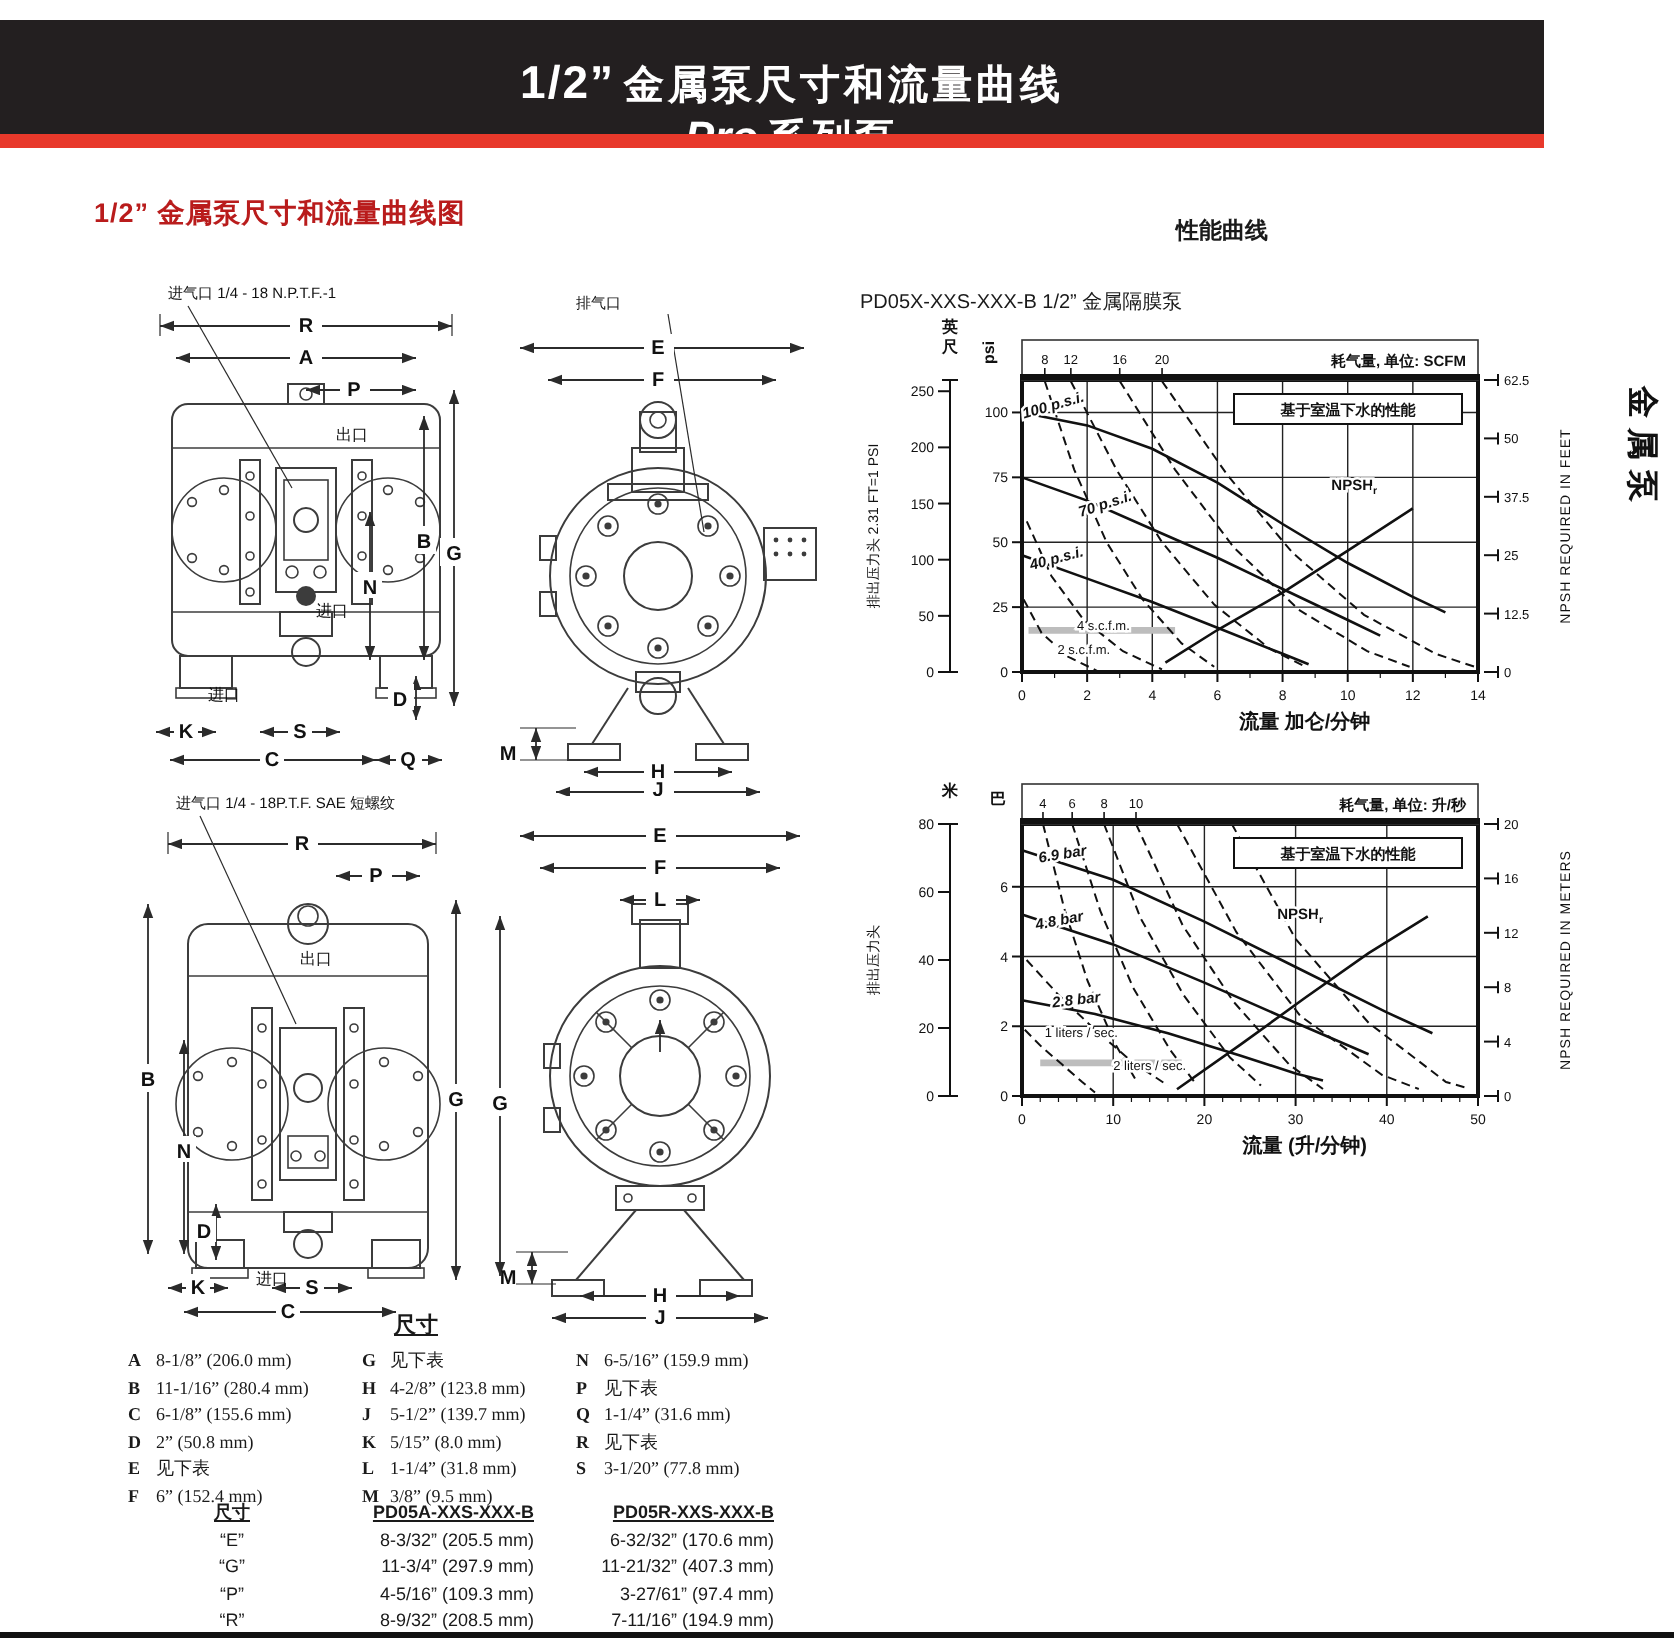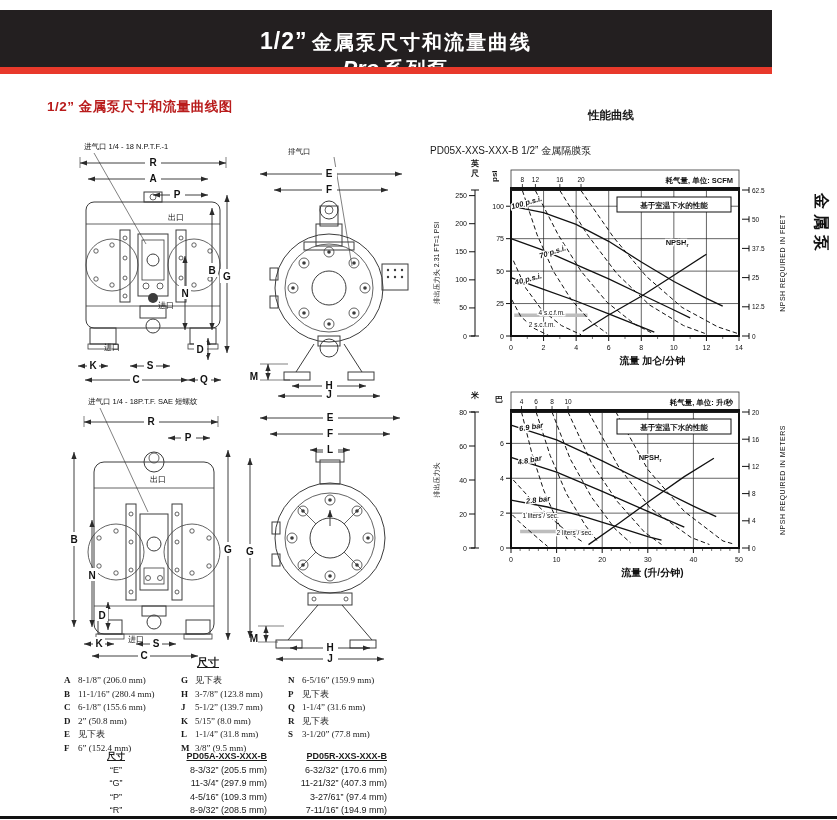--- a/index.html
+++ b/index.html
@@ -613,21 +613,21 @@
     <div class="dcol c0">
       <div class="drow"><span class="dk">A</span><span class="dv">8-1/8” (206.0 mm)</span></div>
       <div class="drow"><span class="dk">B</span><span class="dv">11-1/16” (280.4 mm)</span></div>
       <div class="drow"><span class="dk">C</span><span class="dv">6-1/8” (155.6 mm)</span></div>
       <div class="drow"><span class="dk">D</span><span class="dv">2” (50.8 mm)</span></div>
       <div class="drow"><span class="dk">E</span><span class="dv">见下表</span></div>
       <div class="drow"><span class="dk">F</span><span class="dv">6” (152.4 mm)</span></div>
     </div>
     <div class="dcol c1">
       <div class="drow"><span class="dk">G</span><span class="dv">见下表</span></div>
-      <div class="drow"><span class="dk">H</span><span class="dv">3-7/8” (123.8 mm)</span></div>
+      <div class="drow"><span class="dk">H</span><span class="dv">4-2/8” (123.8 mm)</span></div>
       <div class="drow"><span class="dk">J</span><span class="dv">5-1/2” (139.7 mm)</span></div>
       <div class="drow"><span class="dk">K</span><span class="dv">5/15” (8.0 mm)</span></div>
       <div class="drow"><span class="dk">L</span><span class="dv">1-1/4” (31.8 mm)</span></div>
       <div class="drow"><span class="dk">M</span><span class="dv">3/8” (9.5 mm)</span></div>
     </div>
     <div class="dcol c2">
       <div class="drow"><span class="dk">N</span><span class="dv">6-5/16” (159.9 mm)</span></div>
       <div class="drow"><span class="dk">P</span><span class="dv">见下表</span></div>
       <div class="drow"><span class="dk">Q</span><span class="dv">1-1/4” (31.6 mm)</span></div>
       <div class="drow"><span class="dk">R</span><span class="dv">见下表</span></div>

